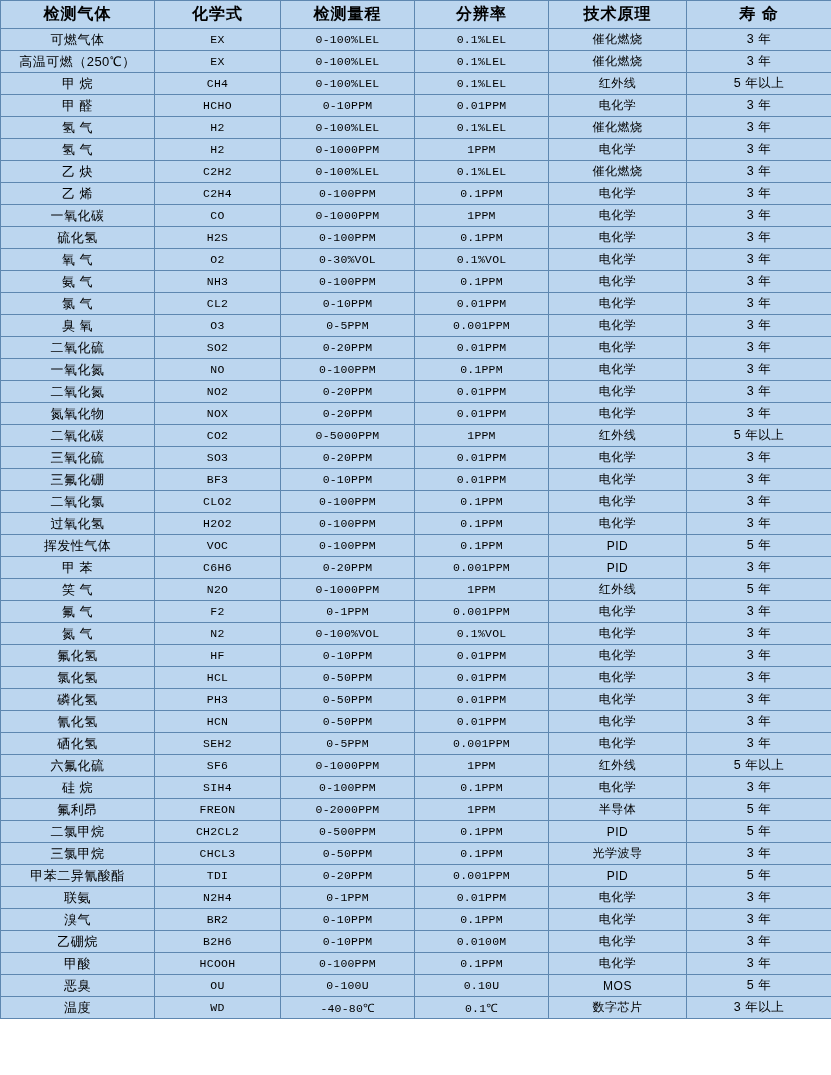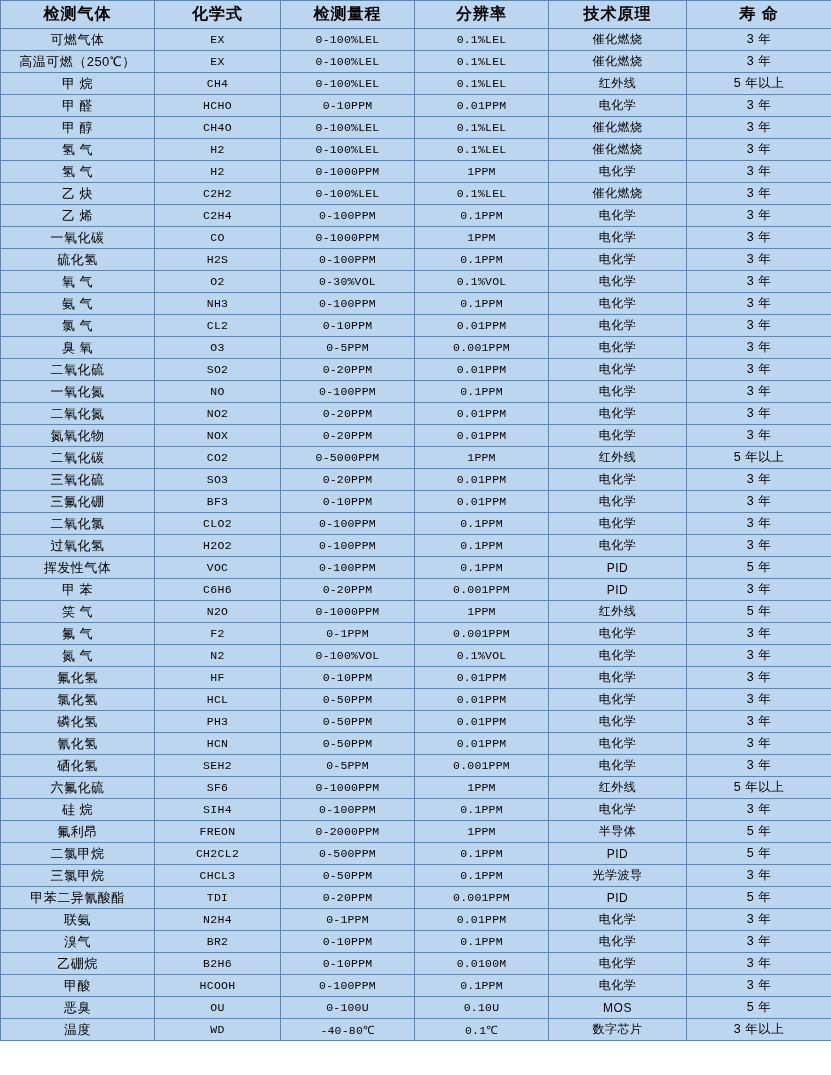--- a/index.html
+++ b/index.html
@@ -122,28 +122,20 @@
       </tr>
       <tr>
         <td class="name">甲 醛</td>
         <td class="code">HCHO</td>
         <td class="range">0-10PPM</td>
         <td class="res">0.01PPM</td>
         <td class="tech">电化学</td>
         <td class="life">3 年</td>
       </tr>
       <tr>
-        <td class="name">甲 醇</td>
-        <td class="code">CH4O</td>
-        <td class="range">0-100%LEL</td>
-        <td class="res">0.1%LEL</td>
-        <td class="tech">催化燃烧</td>
-        <td class="life">3 年</td>
-      </tr>
-      <tr>
         <td class="name">氢 气</td>
         <td class="code">H2</td>
         <td class="range">0-100%LEL</td>
         <td class="res">0.1%LEL</td>
         <td class="tech">催化燃烧</td>
         <td class="life">3 年</td>
       </tr>
       <tr>
         <td class="name">氢 气</td>
         <td class="code">H2</td>

